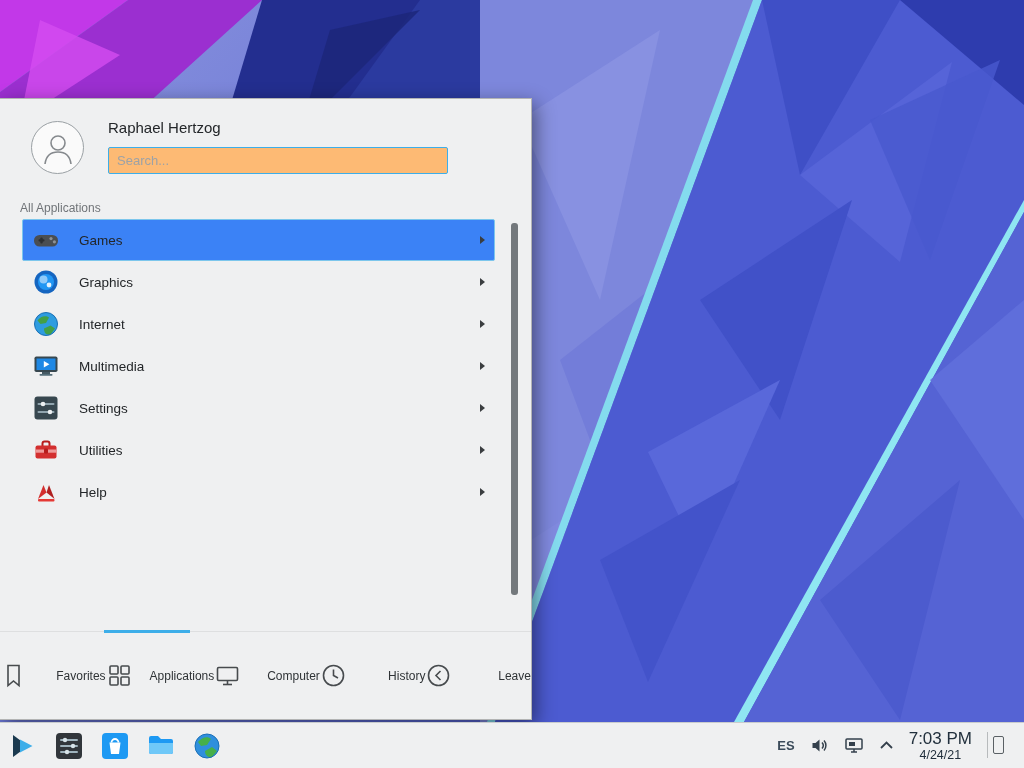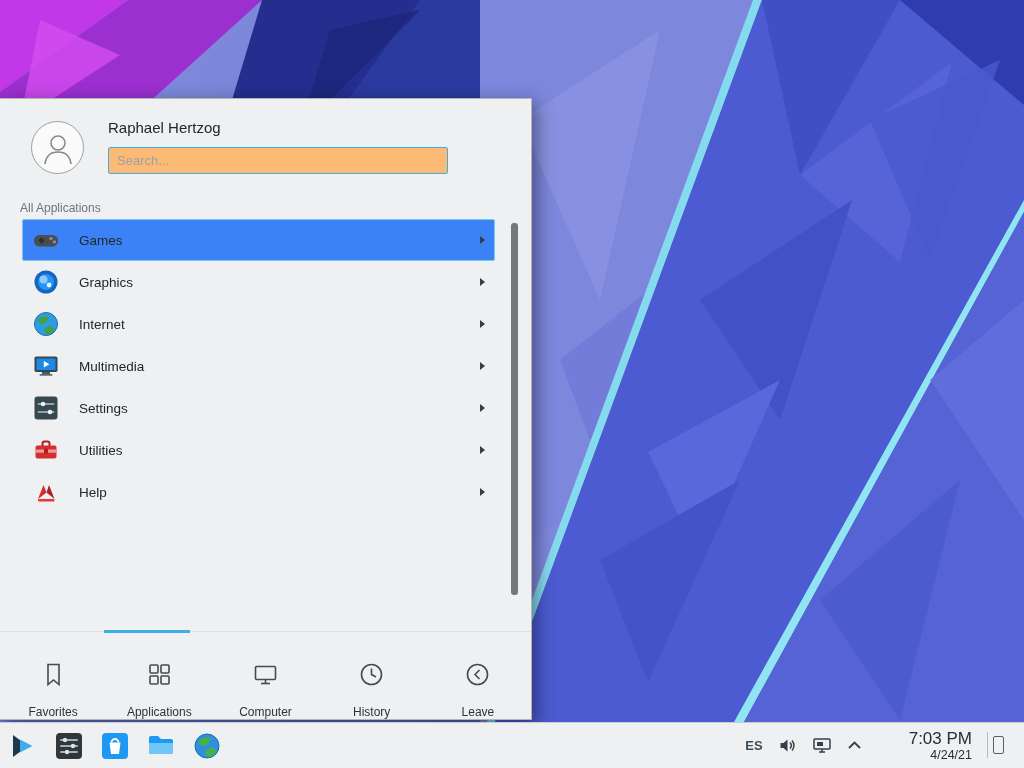--- a/index.html
+++ b/index.html
@@ -50,39 +50,39 @@
     position:absolute; right:13px; top:124px; width:7px; height:372px;
     background:#73787c; border-radius:3px;
   }
 
   .launcher-footer {
     position:absolute; left:0; bottom:0; width:100%; height:88px;
     border-top:1px solid rgba(0,0,0,.07); display:flex;
   }
   .tab-indicator { position:absolute; left:104px; top:-2px; width:86px; height:3px; background:#3daee9; }
   .footer-tab {
-    flex:1 1 20%; display:flex; flex-direction:column; align-items:center; justify-content:flex-end;
+    flex:1 1 20%; display:flex; flex-direction:row; align-items:center; justify-content:space-between;
     gap:17px; cursor:default;
   }
   .tab-icon svg { width:27px; height:27px; display:block; }
   .tab-label { font-size:12px; color:#2f3336; }
 
   
   .taskbar {
     position:absolute; left:0; bottom:0; width:1024px; height:46px;
     background:#eff0f1; border-top:1px solid #c9cccd;
     display:flex; align-items:center;
   }
   .task-left { display:flex; align-items:center; gap:14px; padding-left:7px; }
   .task-app { width:32px; height:32px; display:flex; align-items:center; justify-content:center; }
   .task-app svg { width:30px; height:30px; display:block; }
   .task-right { margin-left:auto; display:flex; align-items:center; gap:15px; padding-right:20px; }
   .kbd-layout { font-size:13px; font-weight:bold; color:#3b4b5a; }
   .tray-icon svg { display:block; }
-  .clock { text-align:right; line-height:1.15; color:#22303d;margin-left:32px; }
+  .clock { text-align:center; line-height:1.15; color:#22303d; }
   .clock .time { font-size:17px; }
   .clock .date { font-size:12.5px; }
   .show-desktop {
     width:17px; height:26px; border-left:1px solid #b7babc; padding-left:5px;
     display:flex; align-items:center;
   }
   .show-desktop .pane { width:15px; height:18px; border:1px solid #5a6065; border-radius:2px; background:transparent; }
 </style>
 </head>
 <body>

